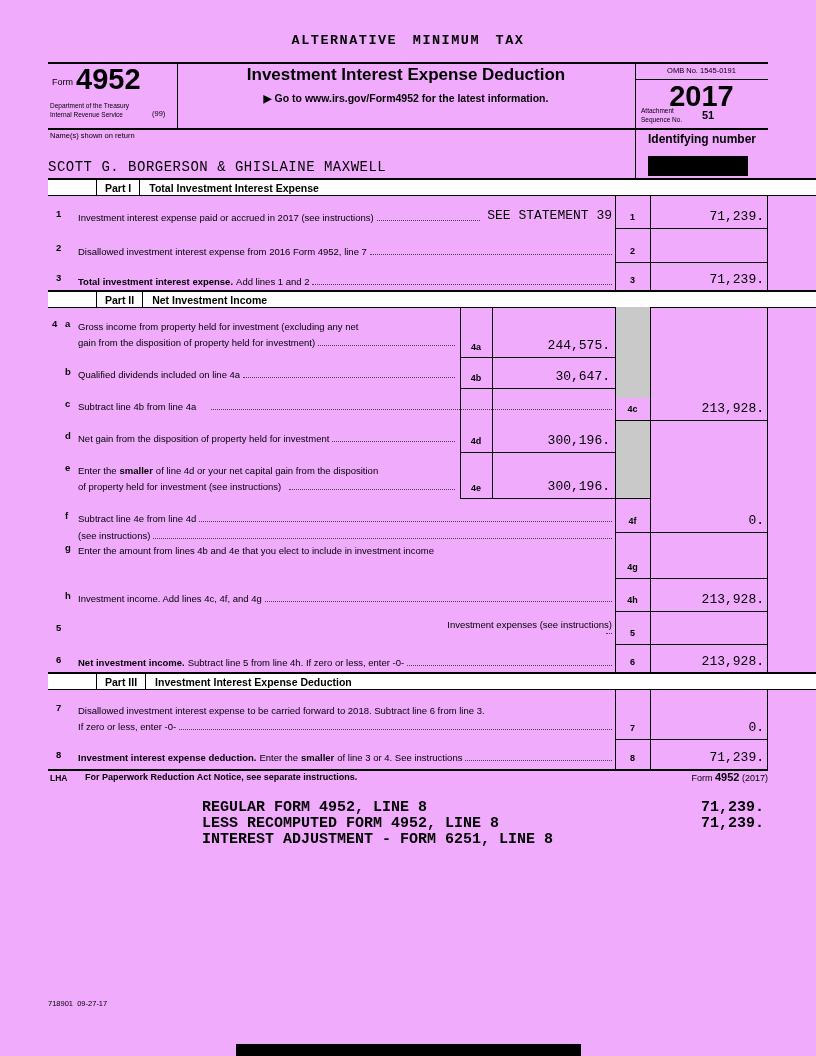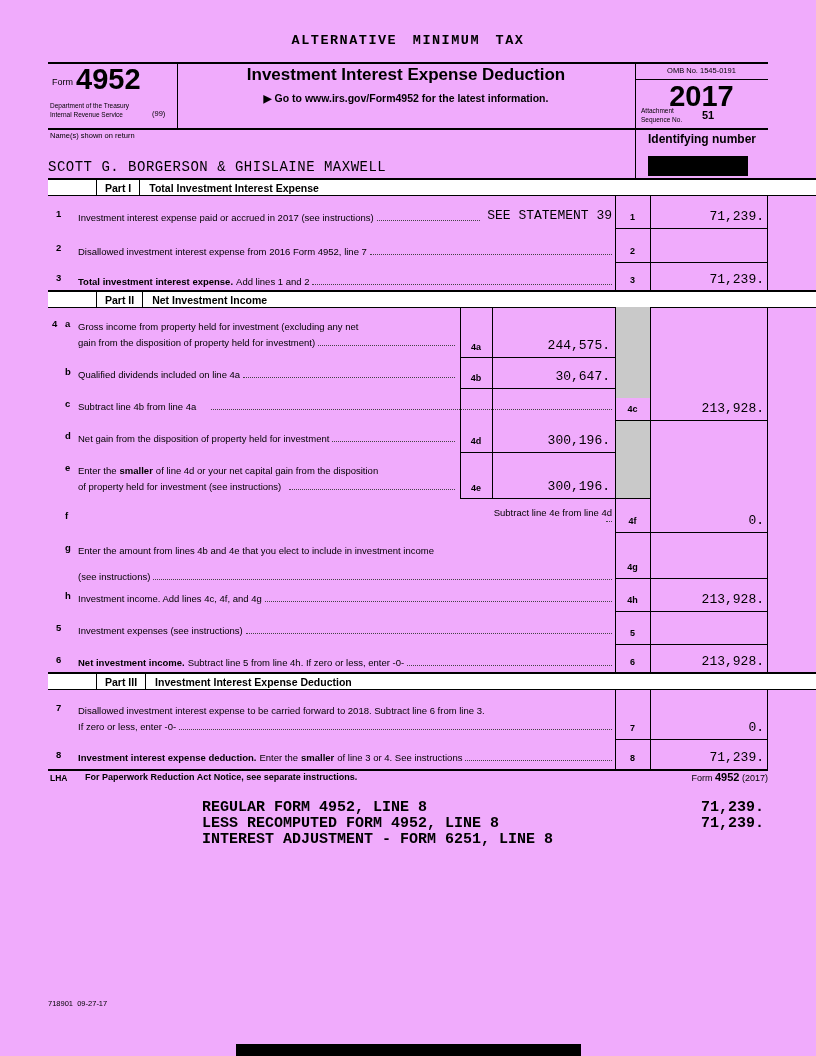--- a/index.html
+++ b/index.html
@@ -173,48 +173,48 @@
     <span>of line 4d or your net capital gain from the disposition</span>
   </div>
   <div class="drow w-in" style="top:475px; height:17px;gap:8px;">
     <span>of property held for investment (see instructions)</span>
     <span class="lead"></span>
   </div>
   <span class="bxi" style="top:483px;">4e</span>
   <span class="amt inner" style="top:479px;">300,196.</span>
 
   <span class="lnum" style="left:65px; top:510px;">f</span>
-  <div class="drow w-out" style="top:507px; height:17px;flex-direction:column;">
+  <div class="drow w-out" style="top:507px; height:17px;">
     <span>Subtract line 4e from line 4d</span>
     <span class="lead"></span>
   </div>
   <span class="bx" style="top:516px;">4f</span>
   <span class="amt outer" style="top:513px;">0.</span>
 
   <span class="lnum" style="left:65px; top:542px;">g</span>
   <div class="drow w-out" style="top:539px; height:17px;">
     <span>Enter the amount from lines 4b and 4e that you elect to include in investment income</span>
   </div>
-  <div class="drow w-out" style="top:565px; height:17px;text-align:center;">
+  <div class="drow w-out" style="top:524px; height:17px;text-align:center;">
     <span>(see instructions)</span>
     <span class="lead"></span>
   </div>
   <span class="bx" style="top:562px;">4g</span>
   <span class="amt outer" style="top:559px;"></span>
 
   <span class="lnum" style="left:65px; top:590px;">h</span>
   <div class="drow w-out" style="top:587px; height:17px;">
     <span>Investment income. Add lines 4c, 4f, and 4g</span>
     <span class="lead"></span>
   </div>
   <span class="bx" style="top:595px;">4h</span>
   <span class="amt outer" style="top:592px;">213,928.</span>
 
   <span class="lnum" style="left:56px; top:622px;">5</span>
-  <div class="drow w-out" style="top:619px; height:17px;">
+  <div class="drow w-out" style="top:619px; height:17px;flex-direction:column;">
     <span>Investment expenses (see instructions)</span>
     <span class="lead"></span>
   </div>
   <span class="bx" style="top:628px;">5</span>
   <span class="amt outer" style="top:625px;"></span>
 
   <span class="lnum" style="left:56px; top:654px;">6</span>
   <div class="drow w-out" style="top:651px; height:17px;">
     <span class="b">Net investment income.</span>
     <span>Subtract line 5 from line 4h. If zero or less, enter -0-</span>

